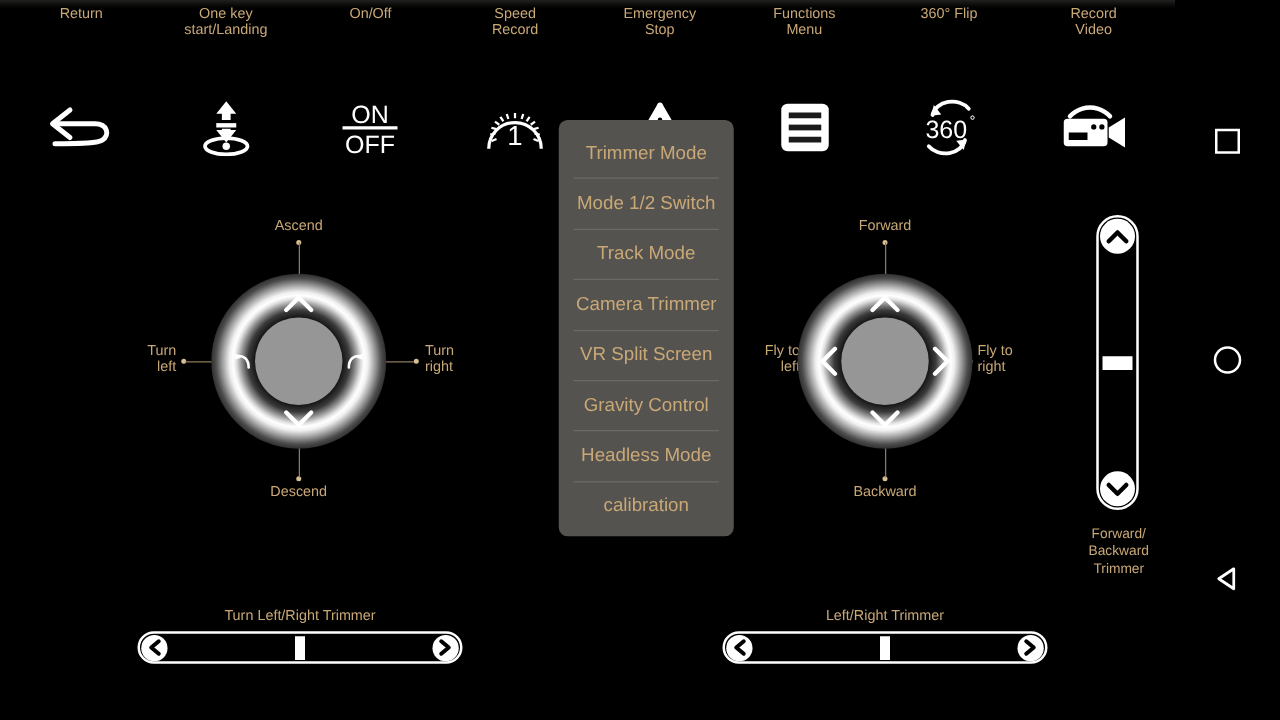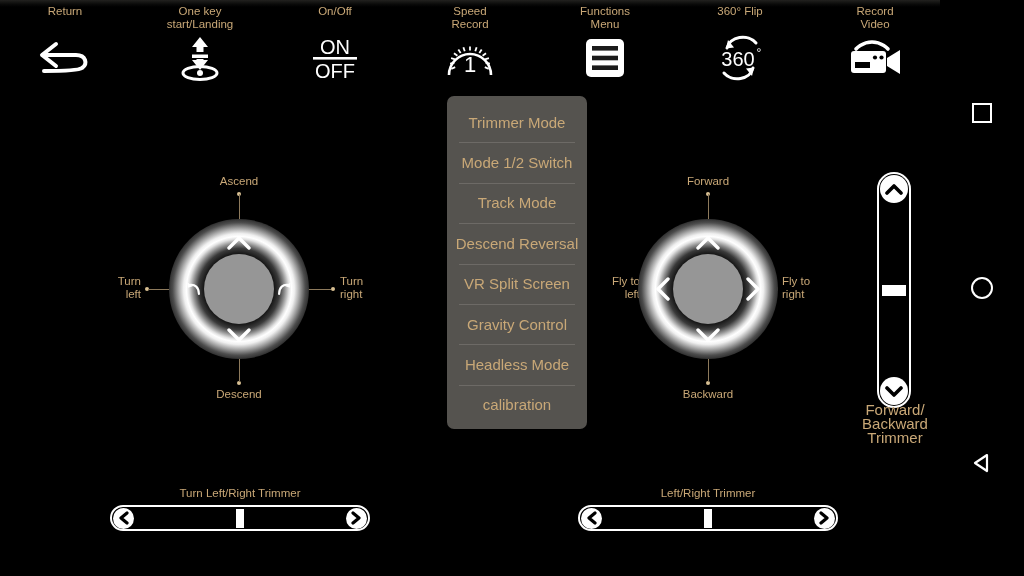--- a/index.html
+++ b/index.html
@@ -23,20 +23,21 @@
   
   #toolbar {
     position: absolute; left: 0; top: 4px; width: 940px; height: 92px;
     display: flex; align-items: flex-start; justify-content: space-between;
     padding: 0 22px;
   }
   .tool {
     width: 86px;
     display: flex; flex-direction: column; align-items: center;
     cursor: pointer;
+    gap: 44px;
   }
   .tool-label {
     color: #c9a877;
     font-size: 11.5px;
     line-height: 13px;
     text-align: center;
     white-space: pre-line;
     height: 28px;
     padding-top: 1px;
   }
@@ -152,22 +153,22 @@
   }
   .vtrim-btn.top { top: 1px; }
   .vtrim-btn.bottom { bottom: 1px; }
   .vtrim-thumb {
     position: absolute; left: 50%; top: 50%;
     width: 24px; height: 11px; margin: -5px 0 0 -12px;
     background: #ffffff;
     cursor: grab;
   }
   #vtrim-label {
-    position: absolute; left: 849px; top: 403px; width: 92px;
-    color: #c9a877; font-size: 15px; line-height: 14px;
+    position: absolute; left: 849px; top: 420px; width: 92px;
+    color: #c9a877; font-size: 11px; line-height: 14px;
     text-align: center; white-space: pre-line;
   }
 
   
   .htrim-group { position: absolute; width: 260px; }
   .htrim-label {
     color: #c9a877; font-size: 11.5px; text-align: center;
     margin-bottom: 6px;
   }
   .htrim {
@@ -274,20 +275,31 @@
               <line x1="44.9" y1="23.2" x2="40.9" y2="24.3"></line>
               <line x1="45.9" y1="28.6" x2="41.7" y2="28.0"></line>
               <line x1="44.7" y1="33.8" x2="40.8" y2="32.2"></line>
             </g>
             <text x="26" y="37" text-anchor="middle" fill="#fff" font-size="22" font-family="Liberation Sans, sans-serif">1</text>
           </g>
         </svg>
       </div>
     </div>
 
+    <div class="tool">
+      <div class="tool-label">Emergency
+Stop</div>
+      <div class="tool-icon">
+        <svg width="50" height="44" viewBox="0 0 50 44">
+          <path d="M25 2 C26.5 2 27 3 27.6 4.4 L47 38 C48 40 47 42 45 42 L5 42 C3 42 2 40 3 38 L22.4 4.4 C23 3 23.5 2 25 2 Z" fill="#fff"></path>
+          <rect x="23.2" y="14" width="3.6" height="15" rx="1.8" fill="#000"></rect>
+          <circle cx="25" cy="34" r="2.5" fill="#000"></circle>
+        </svg>
+      </div>
+    </div>
 
     <div class="tool">
       <div class="tool-label">Functions
 Menu</div>
       <div class="tool-icon">
         <svg width="44" height="44" viewBox="0 0 44 44">
           <rect x="3" y="3" width="38" height="38" rx="5" fill="#fff"></rect>
           <rect x="9" y="10" width="26" height="4.6" fill="#1a1a1a"></rect>
           <rect x="9" y="19.7" width="26" height="4.6" fill="#1a1a1a"></rect>
           <rect x="9" y="29.4" width="26" height="4.6" fill="#1a1a1a"></rect>
@@ -325,21 +337,21 @@
       </div>
     </div>
 
 
   </div>
 
   <div id="menu-panel">
     <div class="menu-item">Trimmer Mode</div>
     <div class="menu-item">Mode 1/2 Switch</div>
     <div class="menu-item">Track Mode</div>
-    <div class="menu-item">Descend Reversal</div>
+    <div class="menu-item">Camera Trimmer</div>
     <div class="menu-item">VR Split Screen</div>
     <div class="menu-item">Gravity Control</div>
     <div class="menu-item">Headless Mode</div>
     <div class="menu-item">calibration</div>
   </div>
 
   <div class="joy-wrap" style="left:0;top:0;width:420px;height:420px;">
 
     <div class="jlabel" style="left:199px; top:175px; width:80px;">Ascend</div>
     <div class="jdot" style="left:237px; top:192px;"></div>

